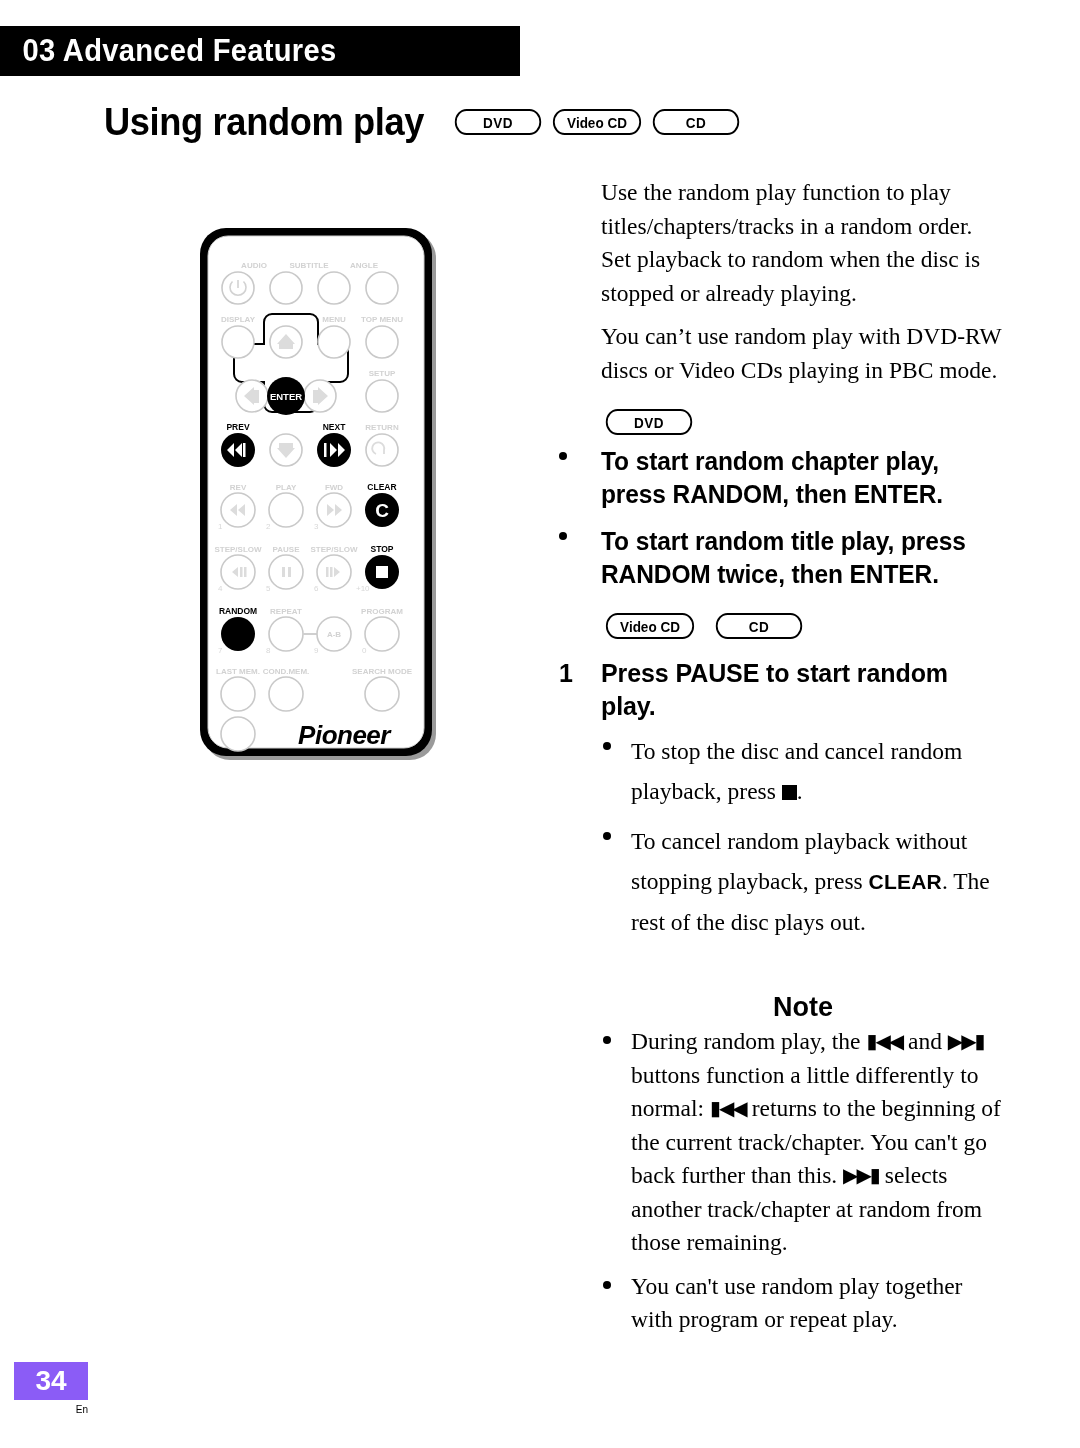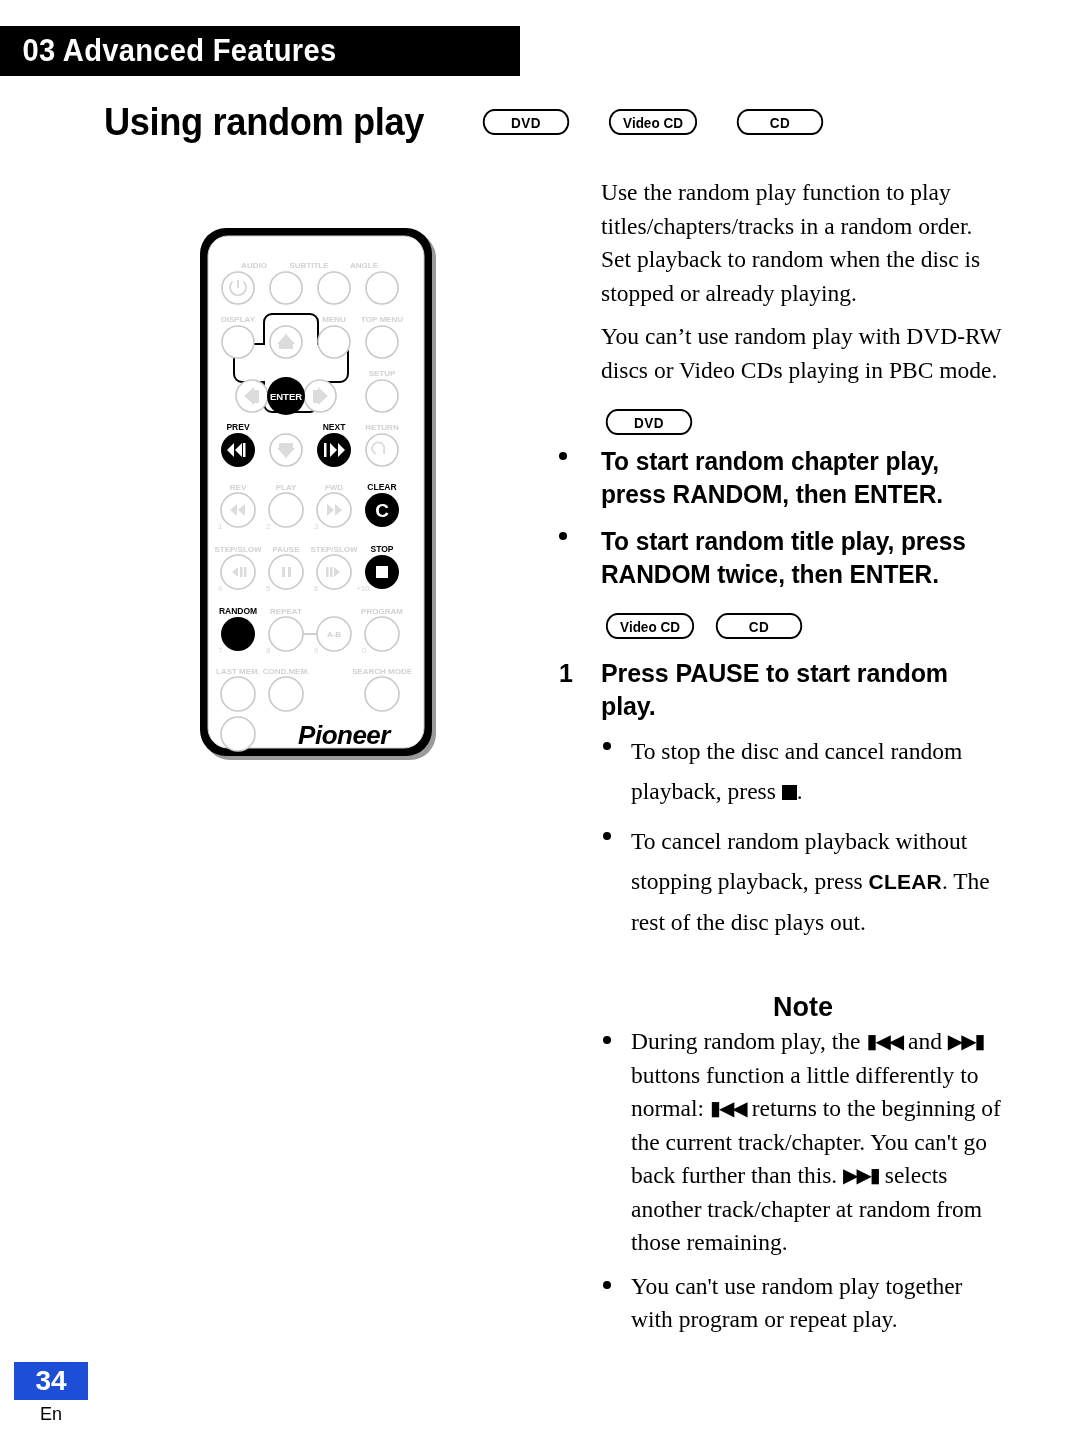--- a/index.html
+++ b/index.html
@@ -39,21 +39,21 @@
     transform-origin: left center;
   }
 
   
   .section-title-row {
     position: absolute;
     left: 104px;
     top: 100px;
     display: flex;
     align-items: center;
-    gap: 30px;
+    gap: 2px;
   }
   .section-title {
     font-family: "Liberation Sans", "DejaVu Sans", sans-serif;
     font-weight: bold;
     font-size: 39px;
     letter-spacing: -0.4px;
     white-space: nowrap;
     transform: scaleX(0.93);
     transform-origin: left center;
   }
@@ -239,39 +239,39 @@
     font-family: "DejaVu Sans", sans-serif;
   }
 
   
   .page-box {
     position: absolute;
     left: 14px;
     top: 1362px;
     width: 74px;
     height: 38px;
-    background: #1d4ed8;
+    background: #8b5cf6;
     display: flex;
     align-items: center;
     justify-content: center;
   }
   .page-box .pagenum {
     color: #fff;
     font-family: "Liberation Sans", "DejaVu Sans", sans-serif;
     font-weight: bold;
     font-size: 28px;
   }
   .page-lang {
     position: absolute;
     left: 14px;
     top: 1404px;
     width: 74px;
-    text-align: center;
-    font-family: "Liberation Sans", "DejaVu Sans", sans-serif;
-    font-size: 18px;
+    text-align: right;
+    font-family: "Liberation Sans", "DejaVu Sans", sans-serif;
+    font-size: 10px;
   }
 </style>
 </head>
 <body>
 
 <div class="chapter-bar">
   <span class="chapter-text">03 Advanced Features</span>
 </div>
 
 <div class="section-title-row">

